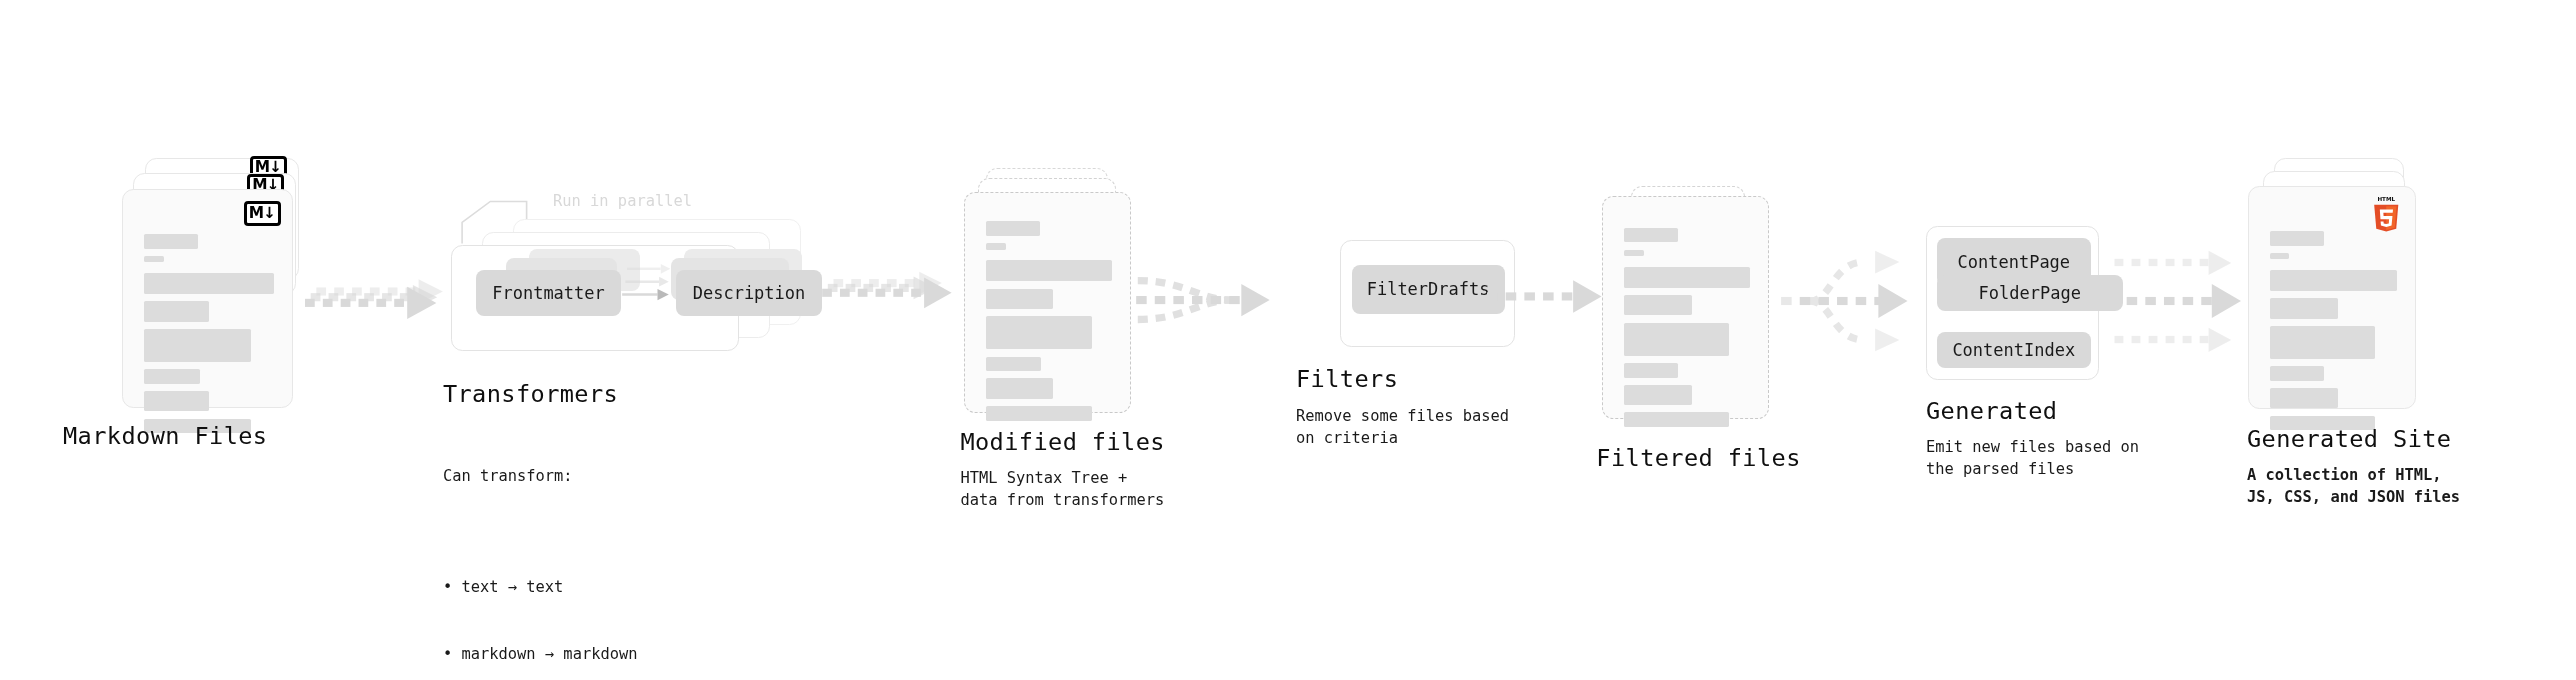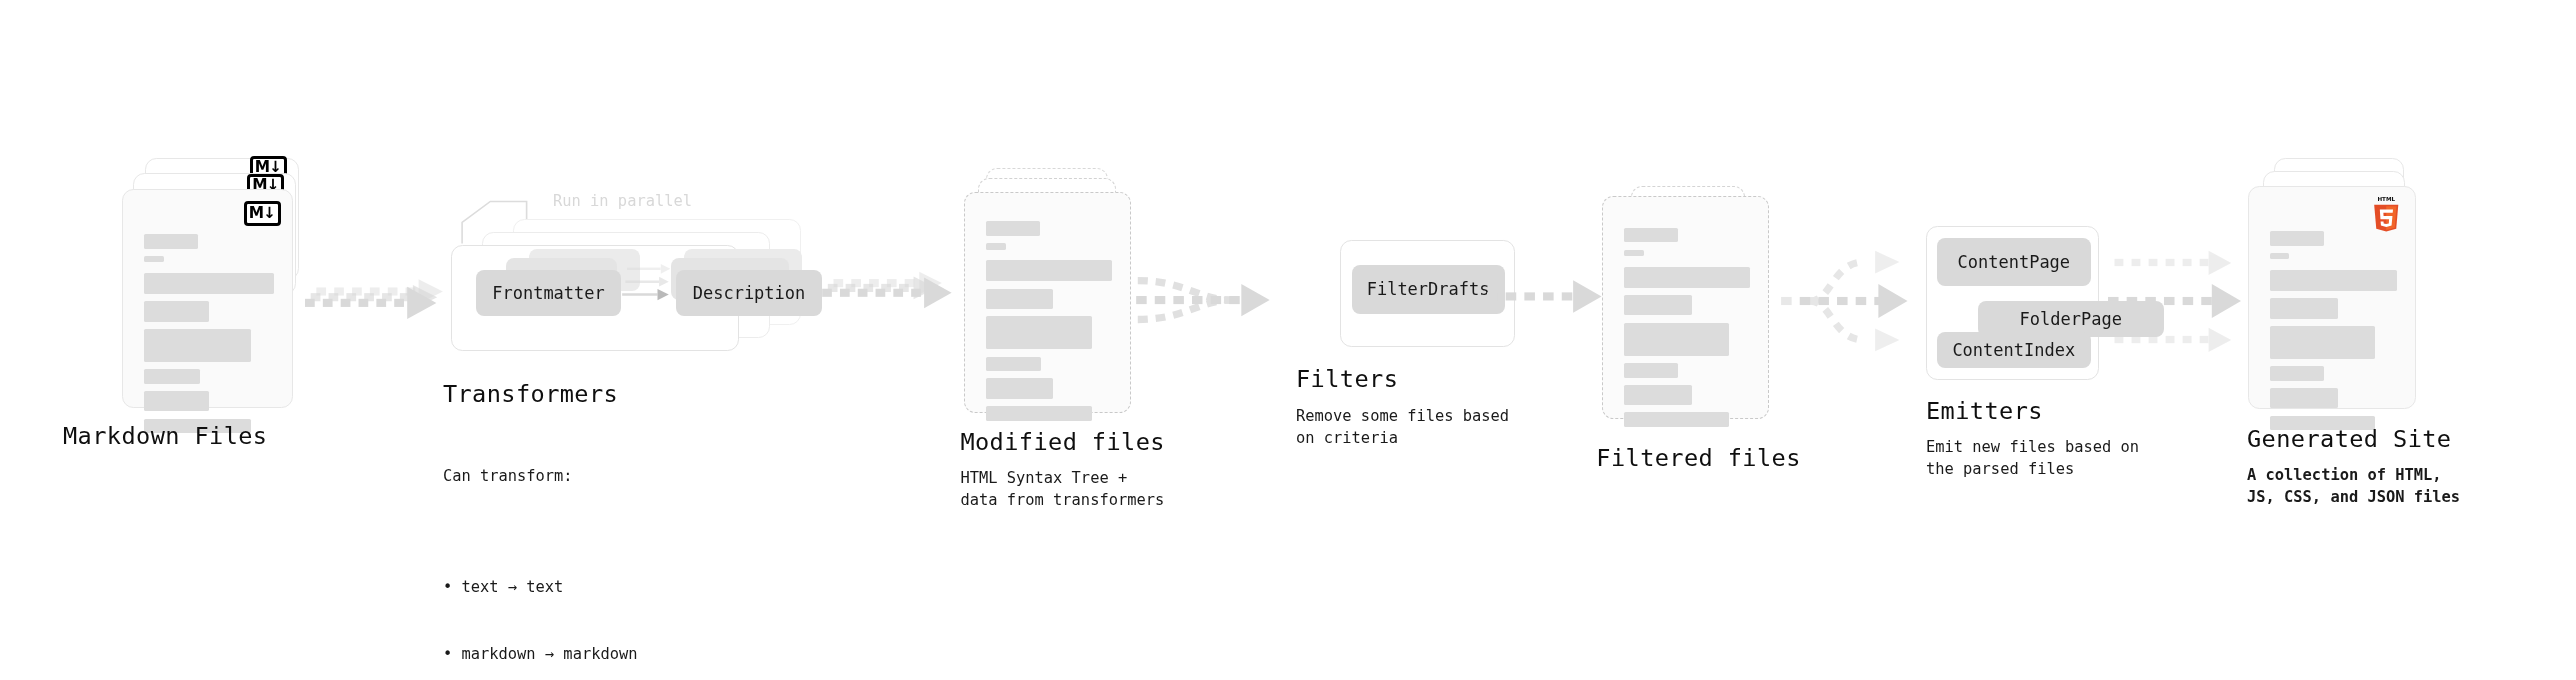--- a/index.html
+++ b/index.html
@@ -366,24 +366,24 @@
       <rect x="125" y="80" width="13" height="10"></rect>
       <polygon points="130,64 130,106 166,85"></polygon>
       <polygon points="126,23 126,51 156,37" opacity="0.45"></polygon>
       <polygon points="126,119 126,147 156,133" opacity="0.45"></polygon>
     </g>
   </svg>
 
   <div class="node" style="left:1926px; top:226px;">
     <div class="panel" style="left:0px; top:0px; width:173px; height:154px;">
       <div class="pill" style="left:9.8px; top:10.6px; width:154px; height:48px;">ContentPage</div>
-      <div class="pill" style="left:9.8px; top:74px; width:186px; height:36px;margin-left:41px;">FolderPage</div>
+      <div class="pill" style="left:9.8px; top:48px; width:186px; height:36px;">FolderPage</div>
       <div class="pill" style="left:9.8px; top:105px; width:154px; height:36px;">ContentIndex</div>
     </div>
-    <div class="title" style="left:0px; top:171px;">Emitters</div>
+    <div class="title" style="left:0px; top:171px;">Generated</div>
     <div class="subtitle" style="left:0px; top:210px;">Emit new files based on
 the parsed files</div>
   </div>
 
   <svg class="node" style="left:2108px; top:232px;" width="146" height="138" viewBox="0 0 180 170">
     <g fill="#d9d9d9">
       <g opacity="0.45">
         <rect x="8" y="33" width="11" height="9"></rect>
           <rect x="29" y="33" width="11" height="9"></rect>
         <rect x="50" y="33" width="11" height="9"></rect>

